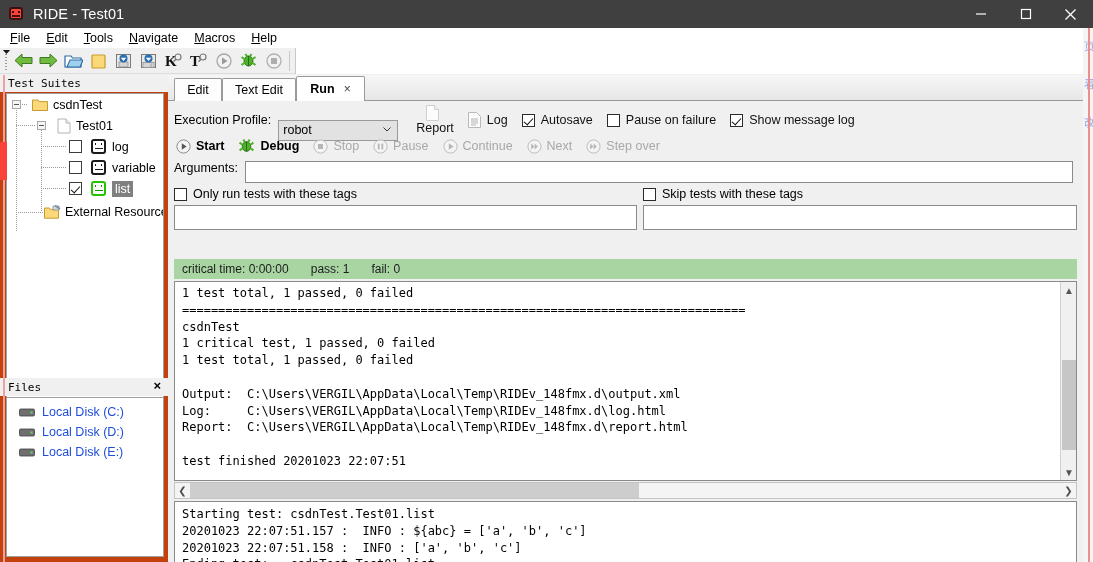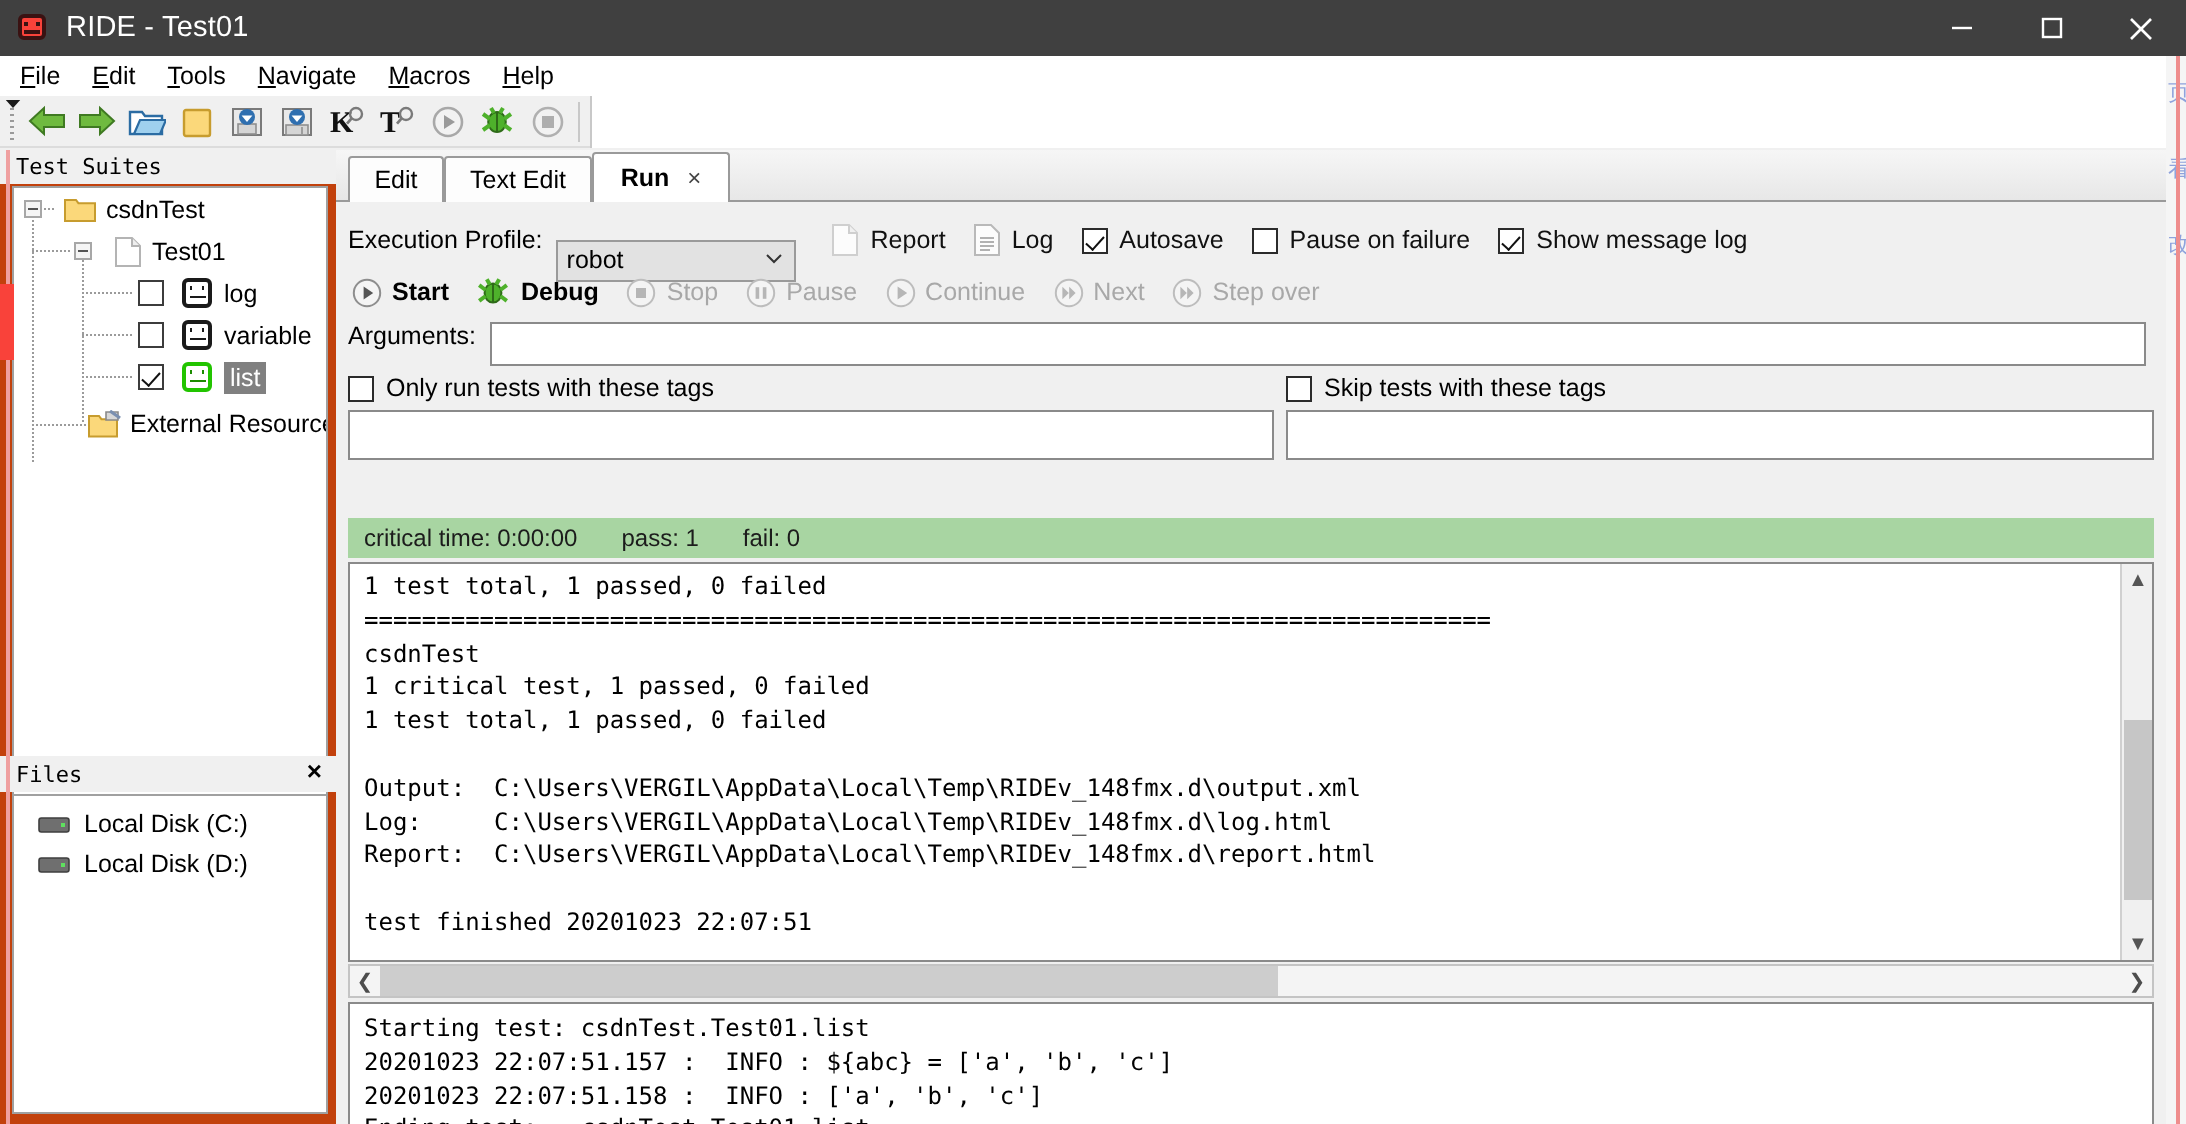--- a/index.html
+++ b/index.html
@@ -188,21 +188,21 @@
     height: 18px; background: #f0f0f0; font-family: "DejaVu Sans Mono", monospace;
     font-size: 11px; color: #000; display: flex; align-items: center;
     padding-left: 8px; position: relative;
   }
   .files-list {
     position: absolute; left: 6px; top: 19px; width: 158px; height: 160px;
     background: #ffffff; border: 1px solid #a0a0a0; padding-top: 4px;
   }
   .file-row {
     height: 20px; display: flex; align-items: center; padding-left: 12px;
-    font-size: 12.5px; color: #000000;
+    font-size: 12.5px; color: #1d4ed8;
   }
   .ico-drive {
     width: 16px; height: 11px; flex: none; margin-right: 7px; position: relative;
   }
 
   
   .red-strip-left {
     position: absolute; left: 0; top: 142px; width: 7px; height: 38px;
     background: #f9423a;
   }
@@ -589,20 +589,29 @@
       </div>
       <div class="file-row">
         <div class="ico-drive">
           <svg width="16" height="11" viewBox="0 0 16 11">
               <rect x="0.5" y="2" width="15" height="7" rx="1.2" fill="#6f6f6f" stroke="#3f3f3f" stroke-width=".8"></rect>
               <rect x="11.5" y="4.5" width="2" height="2" fill="#5fe05f"></rect>
             </svg>
         </div>
         <span>Local Disk (D:)</span>
       </div>
+      <div class="file-row">
+        <div class="ico-drive">
+          <svg width="16" height="11" viewBox="0 0 16 11">
+              <rect x="0.5" y="2" width="15" height="7" rx="1.2" fill="#6f6f6f" stroke="#3f3f3f" stroke-width=".8"></rect>
+              <rect x="11.5" y="4.5" width="2" height="2" fill="#5fe05f"></rect>
+            </svg>
+        </div>
+        <span>Local Disk (E:)</span>
+      </div>
     </div>
   </div>
 
   <div class="pink-edge-left"></div>
   <div class="red-strip-left"></div>
 
   <div class="mainpane">
 
     <div class="tabstrip">
       <div class="tab inactive" style="left:6px; width:48px;">
@@ -621,21 +630,21 @@
 
       <div class="row-profile">
         <span class="lbl">Execution Profile:</span>
         <div class="combo">
           <span>robot</span>
           <svg class="caret" viewBox="0 0 8 5">
               <path d="M0.5,0.5 L4,4 L7.5,0.5" fill="none" stroke="#333" stroke-width="1"></path>
             </svg>
         </div>
 
-        <div class="iconbtn-flat" style="margin-left:18px;">
+        <div class="iconbtn-flat" style="margin-left:18px;flex-direction:column;">
           <span class="gl">
             <svg width="13" height="16" viewBox="0 0 13 16">
                 <path d="M0.5,0.5 L8.5,0.5 L12.5,4.5 L12.5,15.5 L0.5,15.5 Z" fill="#fcfcfc" stroke="#cfcfcf" stroke-width="1"></path>
                 <path d="M8.5,0.5 L8.5,4.5 L12.5,4.5" fill="#f0f0f0" stroke="#cfcfcf" stroke-width="1"></path>
               </svg>
           </span>
           <span>Report</span>
         </div>
 
         <div class="iconbtn-flat">

